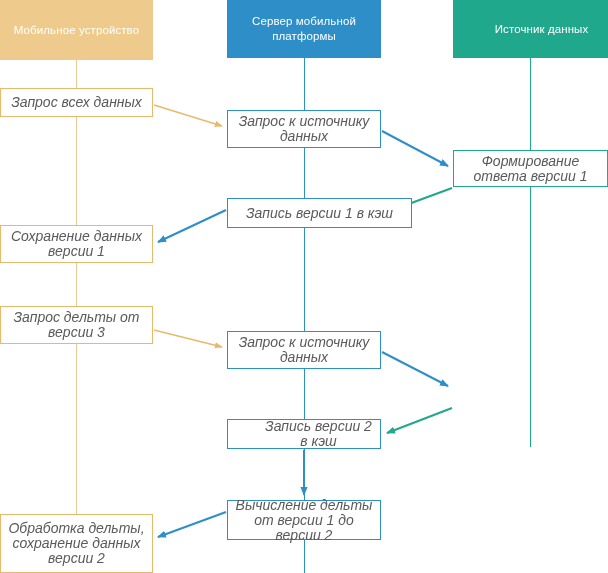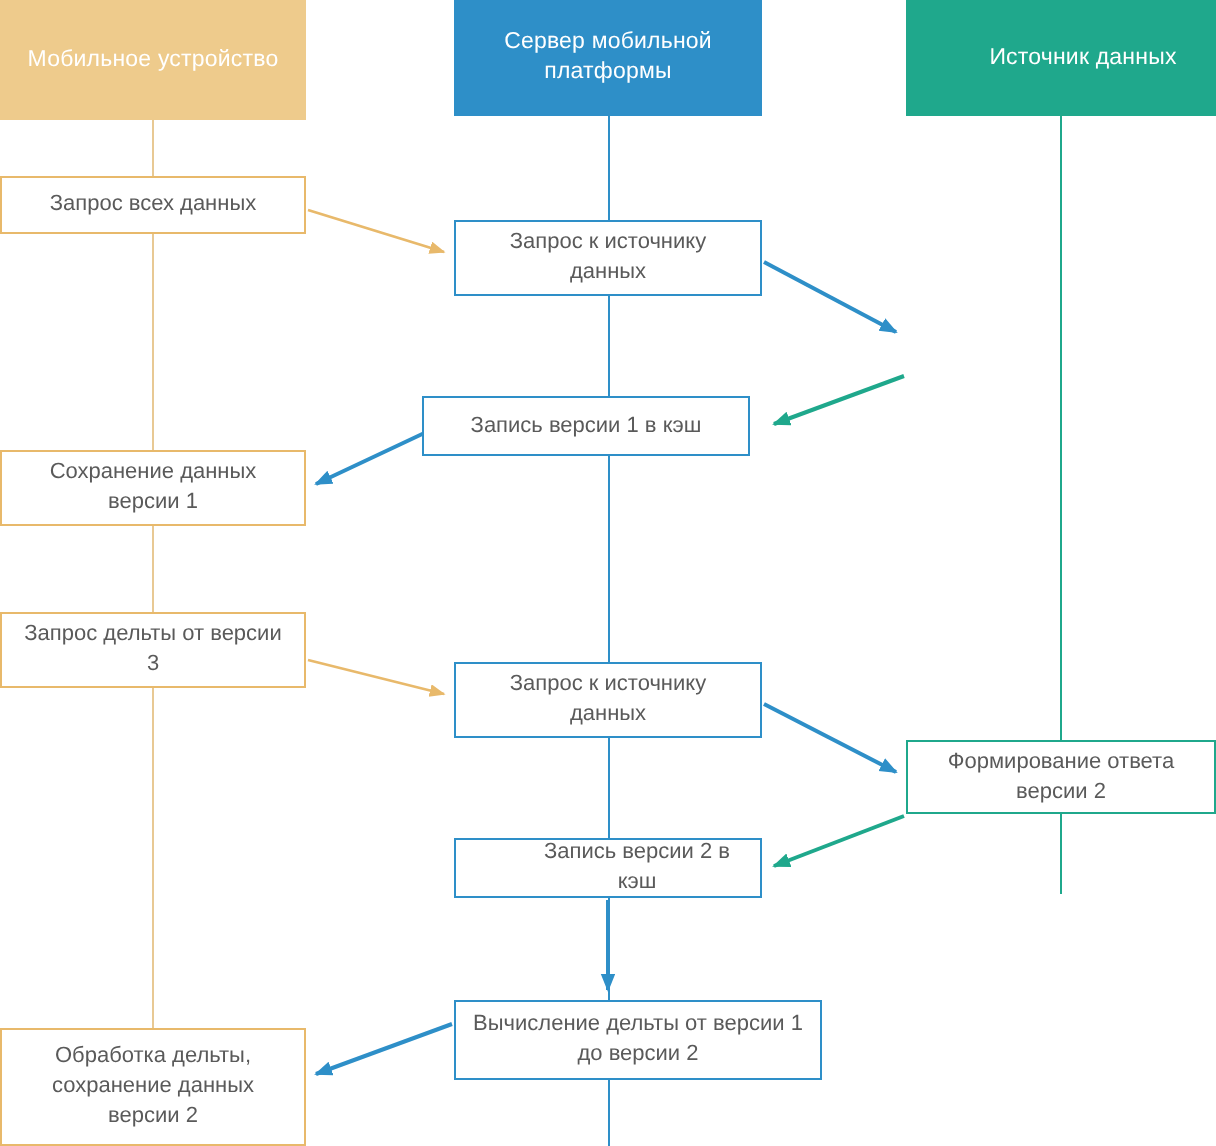--- a/index.html
+++ b/index.html
@@ -28,25 +28,26 @@
   }
 
   
   .node{
     position:absolute;
     background:#ffffff;
     box-sizing:border-box;
     display:flex;align-items:center;justify-content:center;
     text-align:center;
     color:#5a5a5a;
-    font-size:11px;
+    font-size:14px;
     line-height:15px;
     padding:2px 7px;
     border-style:solid;
     border-width:1px;
+    font-style:italic;
   }
   .node.orange{border-color:#e8b96b;}
   .node.blue{border-color:#2e8fc8;}
   .node.green{border-color:#1fa88c;}
 
   
   #arrows{position:absolute;left:0;top:0;width:608px;height:573px;pointer-events:none;}
 </style>
 </head>
 <body>
@@ -94,46 +95,46 @@
   </div>
 
   <div class="node orange" style="left:0px;top:88px;width:153px;height:29px;">
     <span>Запрос всех данных</span>
   </div>
 
   <div class="node blue" style="left:227px;top:110px;width:154px;height:38px;">
     <span>Запрос к источнику данных</span>
   </div>
 
+  <div class="node green" style="left:453px;top:150px;width:155px;height:37px;">
+    <span>Формирование ответа версии 1</span>
+  </div>
 
-  <div class="node blue" style="left:211px;top:198px;width:164px;height:30px;">
+  <div class="node blue" style="left:227px;top:198px;width:185px;height:30px;">
     <span>Запись версии 1 в кэш</span>
   </div>
 
   <div class="node orange" style="left:0px;top:225px;width:153px;height:38px;justify-content:flex-end;">
     <span>Сохранение данных версии 1</span>
   </div>
 
   <div class="node orange" style="left:0px;top:306px;width:153px;height:38px;">
     <span>Запрос дельты от версии 3</span>
   </div>
 
   <div class="node blue" style="left:227px;top:331px;width:154px;height:38px;">
     <span>Запрос к источнику данных</span>
   </div>
 
-  <div class="node green" style="left:453px;top:370px;width:155px;height:37px;">
-    <span>Формирование ответа версии 2</span>
-  </div>
 
   <div class="node blue" style="left:227px;top:419px;width:154px;height:30px;padding-left:36px;">
     <span>Запись версии 2 в кэш</span>
   </div>
 
-  <div class="node blue" style="left:227px;top:500px;width:184px;height:40px;">
+  <div class="node blue" style="left:227px;top:500px;width:154px;height:40px;">
     <span>Вычисление дельты от версии 1 до версии 2</span>
   </div>
 
   <div class="node orange" style="left:0px;top:514px;width:153px;height:59px;">
     <span>Обработка дельты, сохранение данных версии 2</span>
   </div>
 
 </div>
 
 </body></html>

